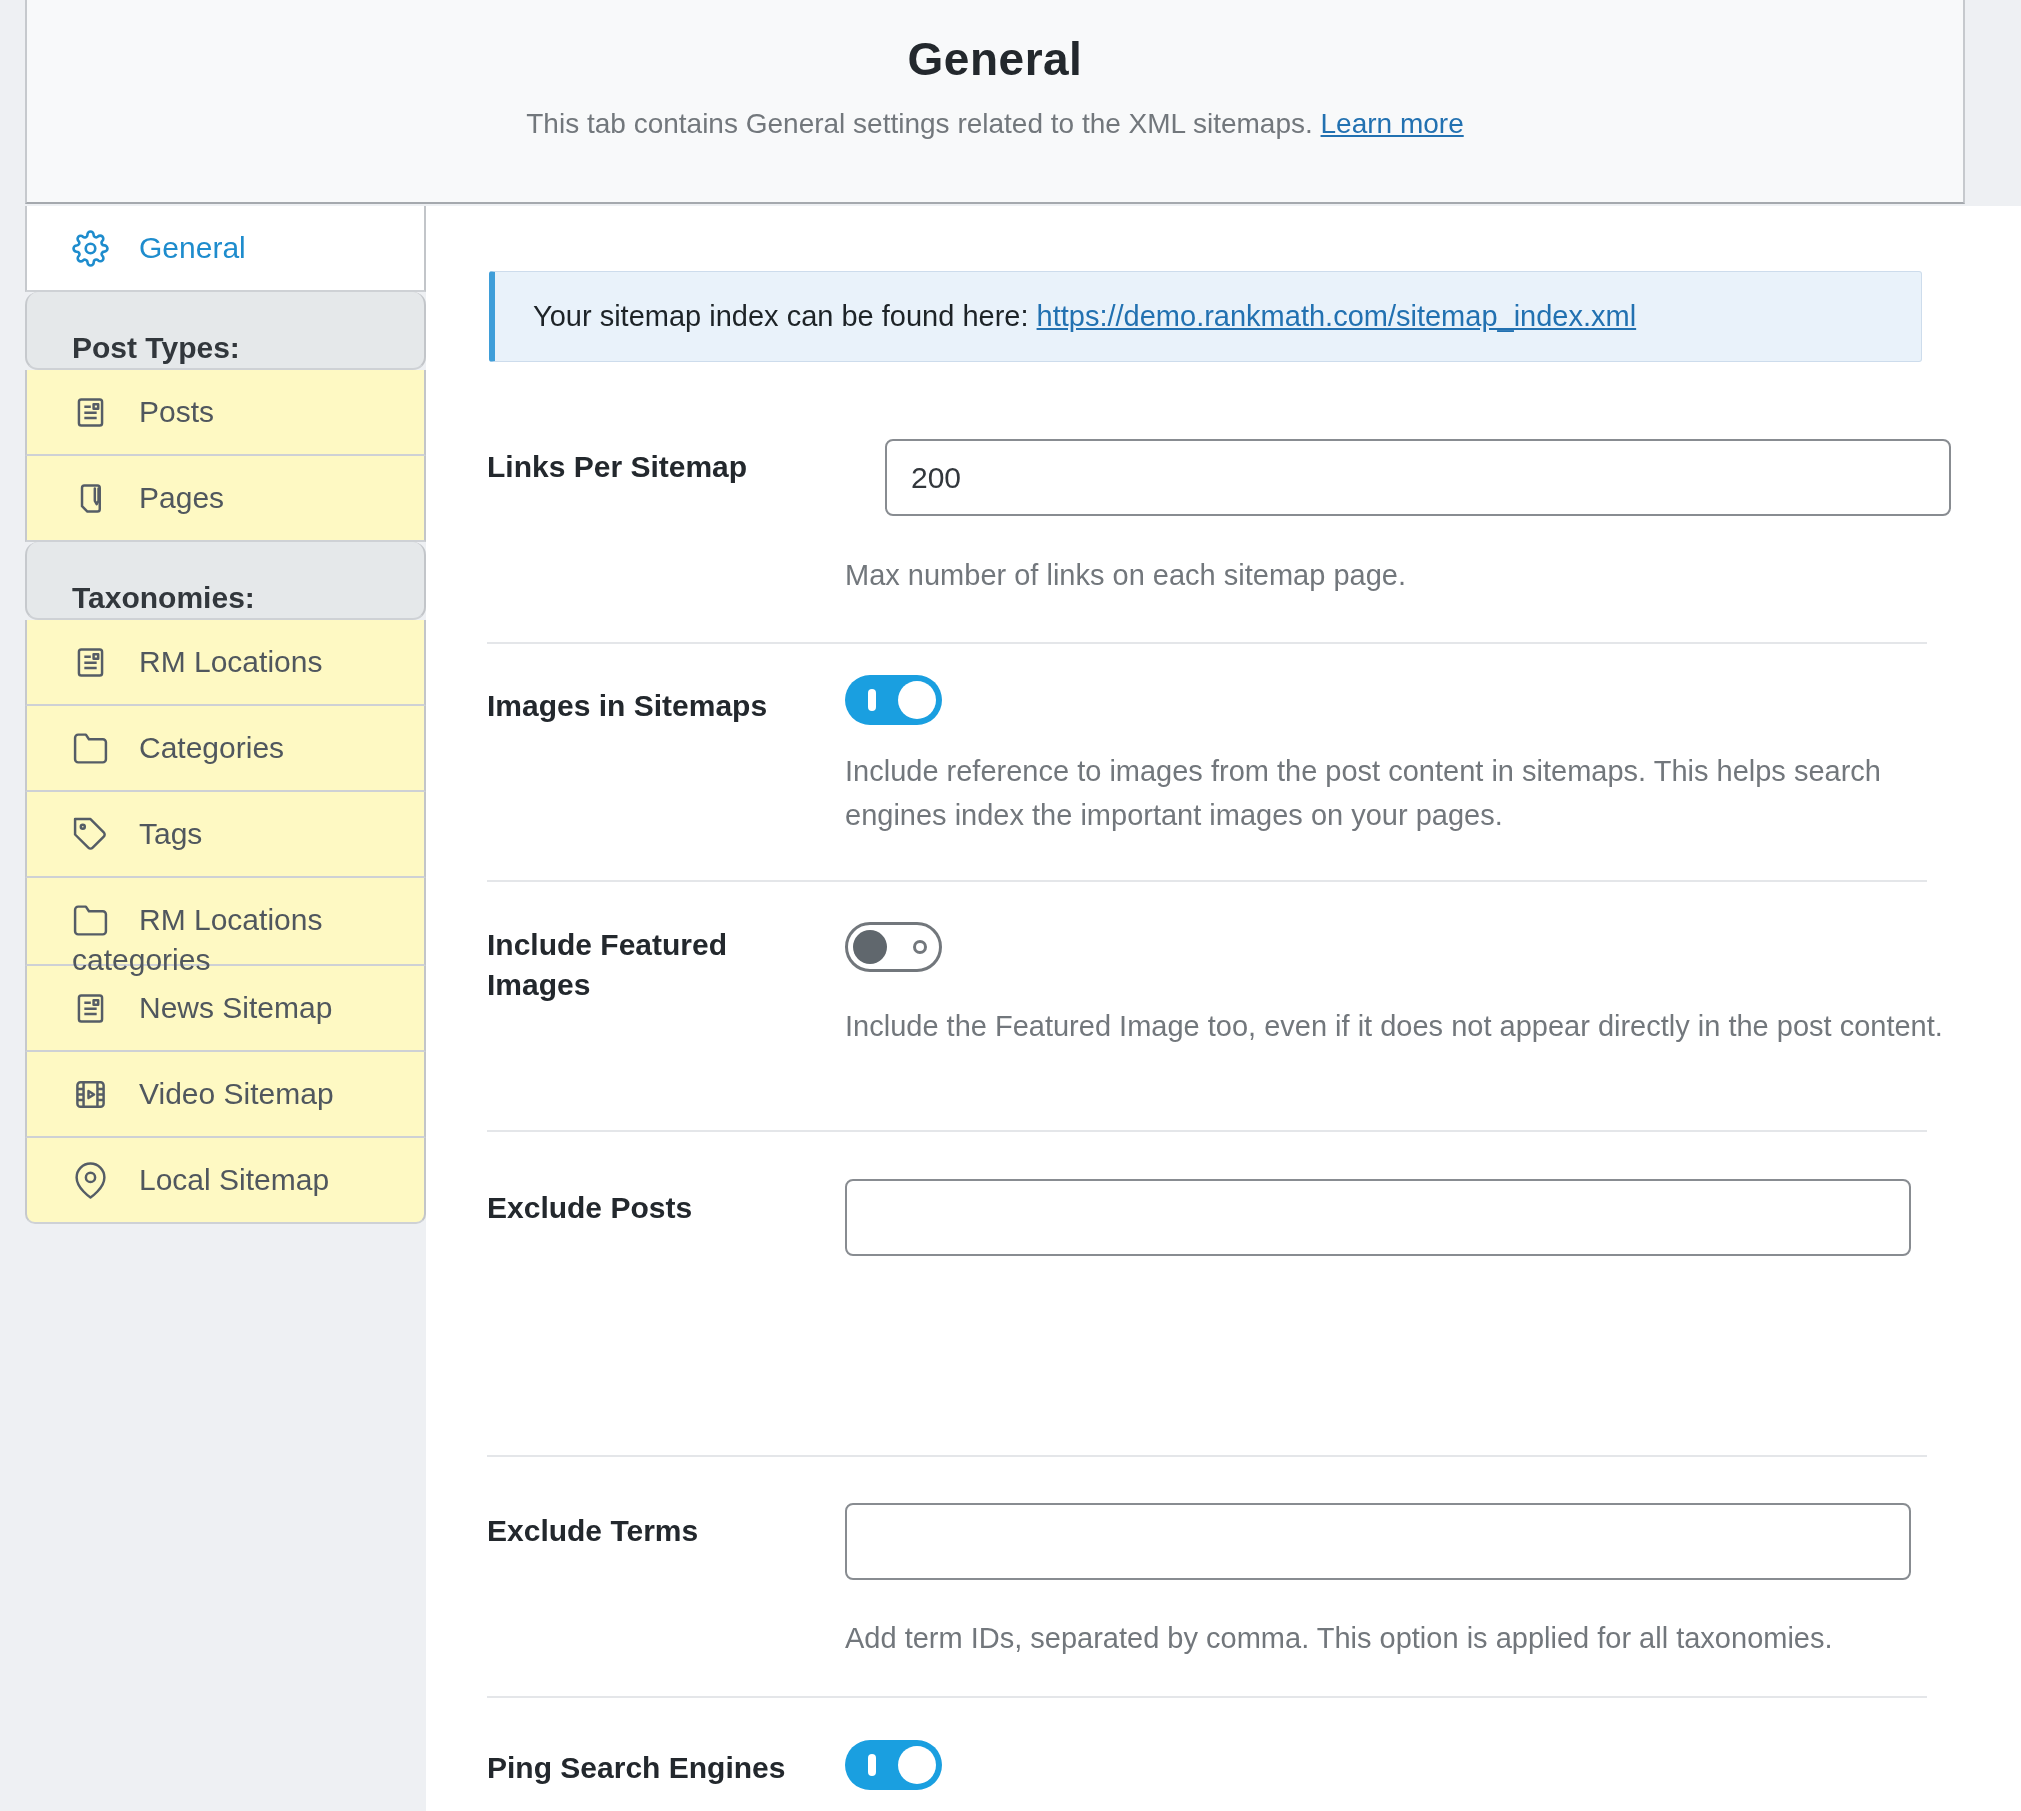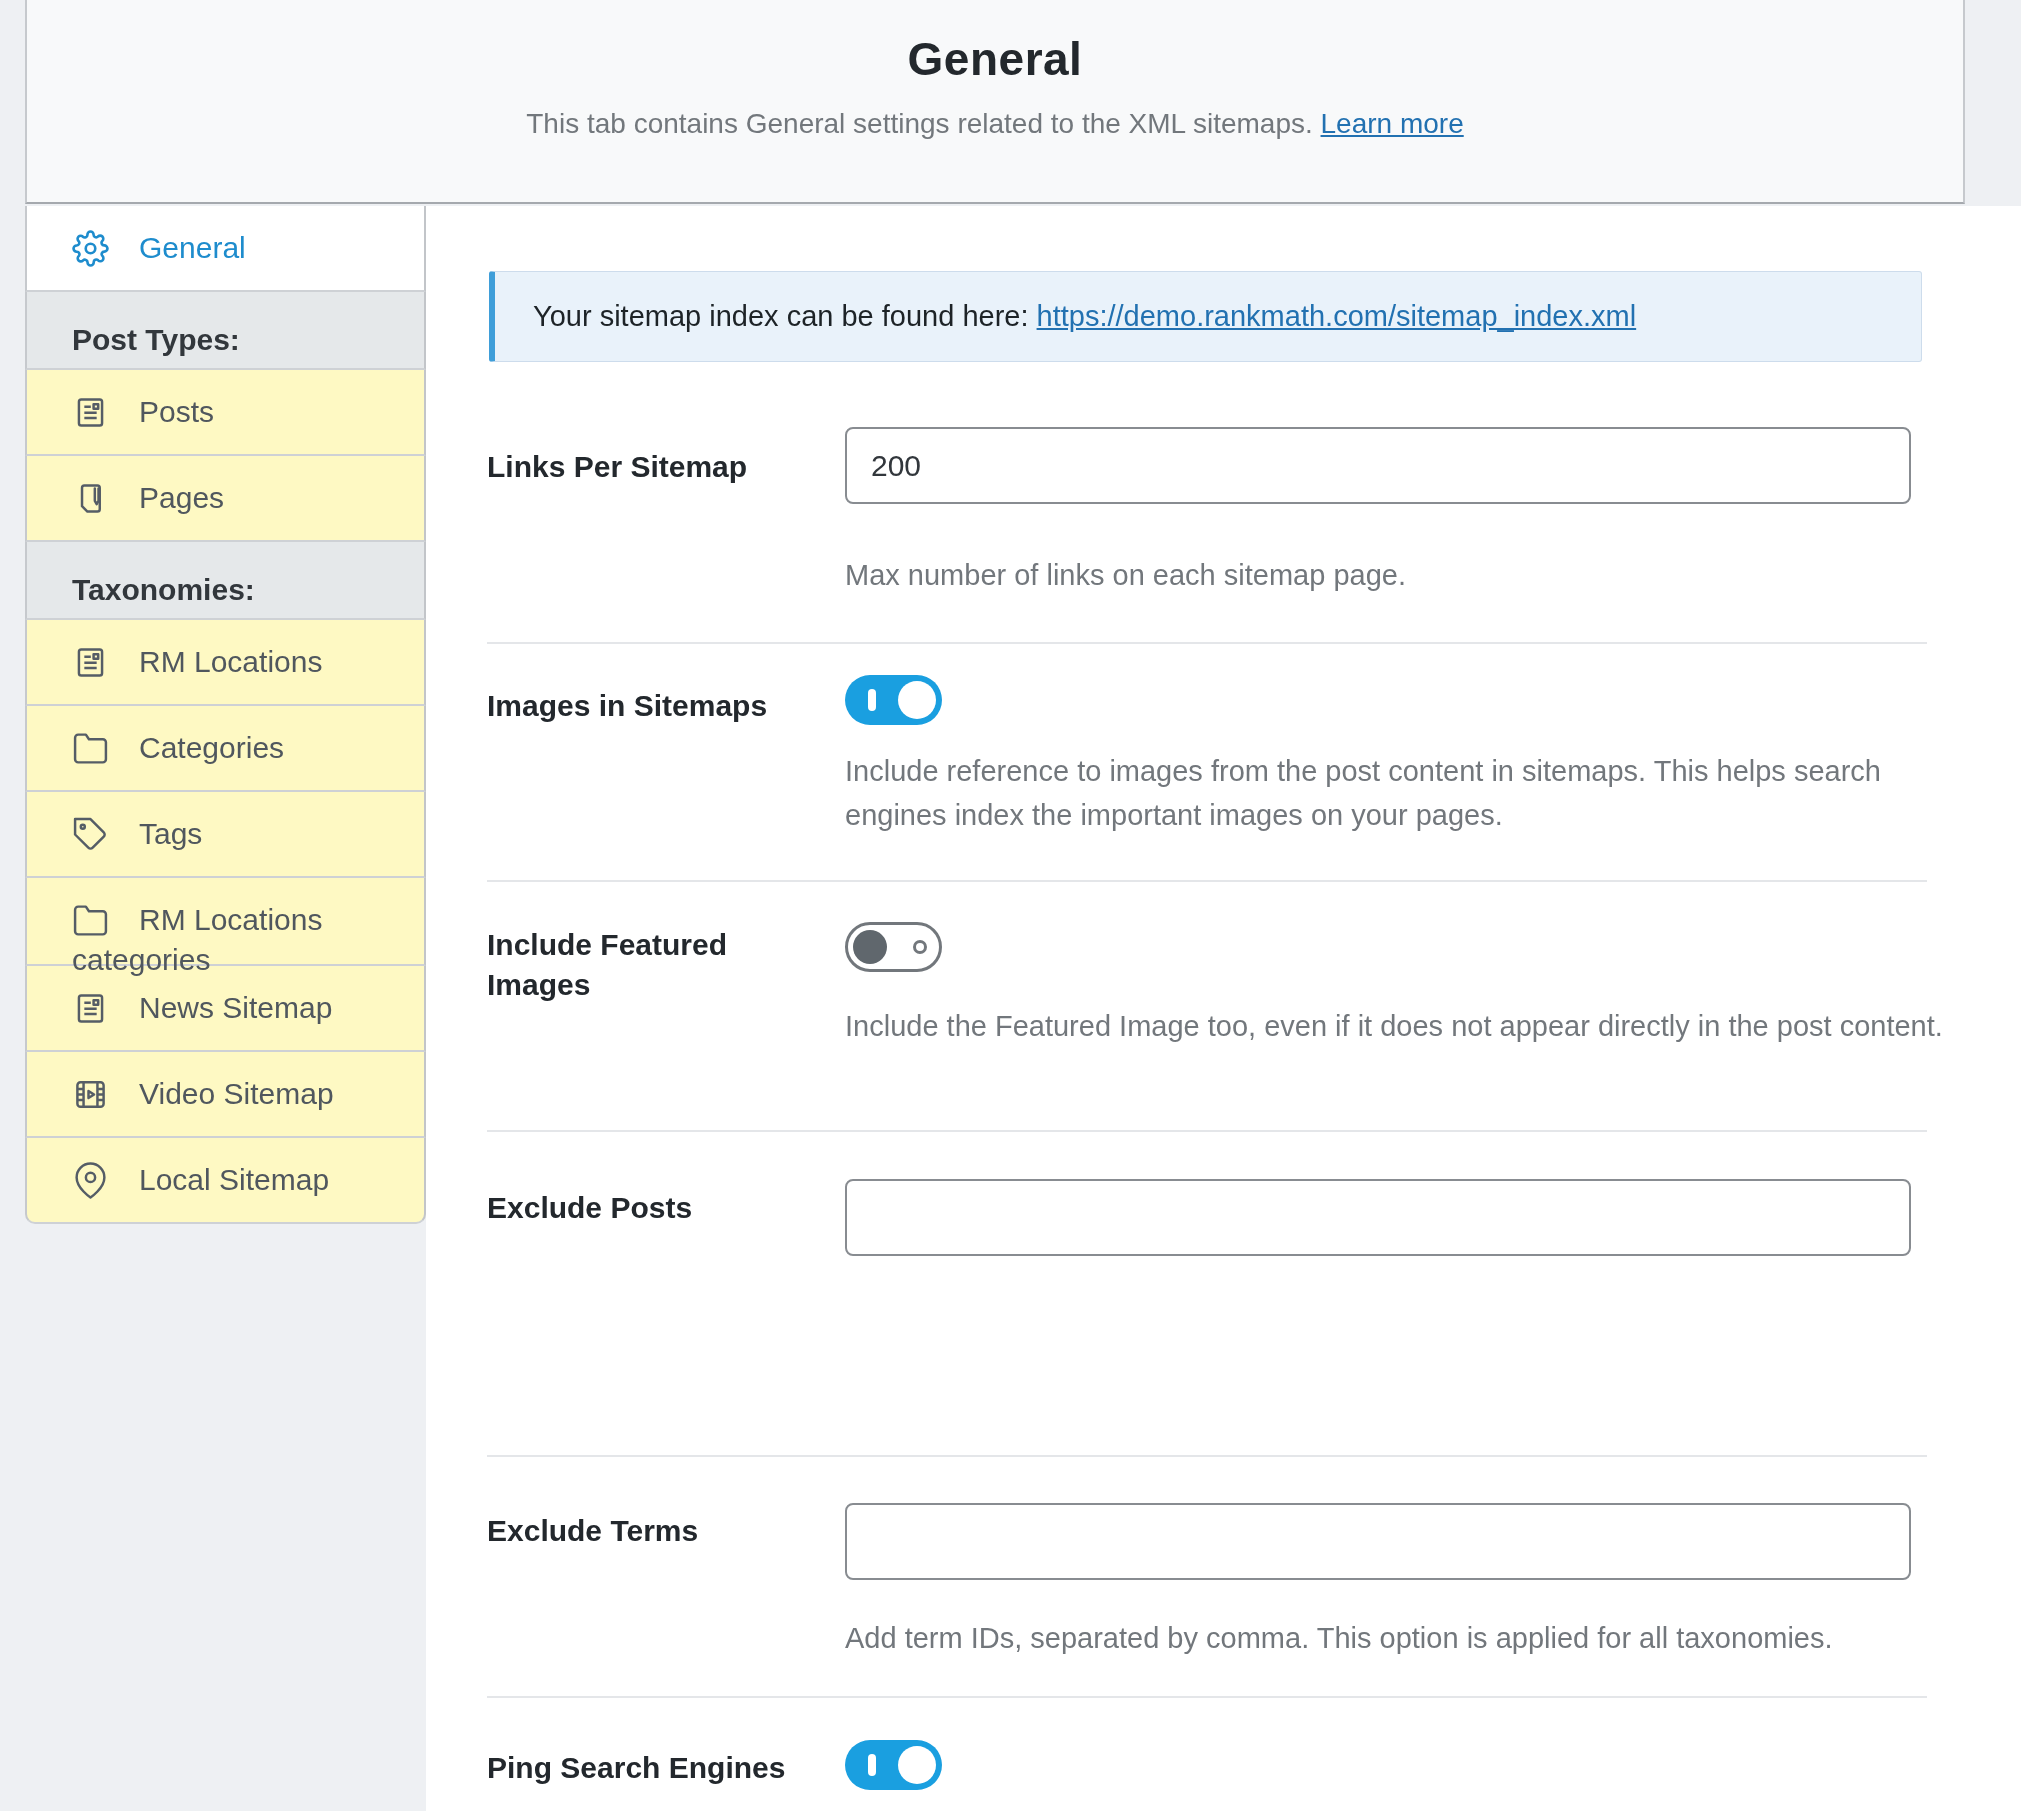--- a/index.html
+++ b/index.html
@@ -35,21 +35,21 @@
     font-size: 30px; color: #50575e;
     padding: 22px 18px 0 45px;
     height: 86px;
     line-height: 40px;
     cursor: pointer;
   }
   .s-item .icon { display: inline-block; width: 37px; height: 37px; vertical-align: -9px; margin-right: 30px; color: #555d66; }
   .s-item .icon svg { width: 100%; height: 100%; display: block; }
   .s-item.section {
     background: #e5e8ea; color: #32373c; font-weight: 700;
-    height: 78px; padding-top: 28px; cursor: default;
+    height: 78px; padding-top: 36px; cursor: default; border-radius: 13px;
   }
   .s-item.tall { height: 88px; }
   .s-item.active { background: #ffffff; color: #1e8ccd; }
   .s-item.active .icon { color: #1e8ccd; }
   .s-item.last { border-bottom-left-radius: 10px; border-bottom-right-radius: 10px; }
 
   
   .main {
     position: absolute; left: 426px; top: 206px; width: 1816px; height: 1606px;
     background: #ffffff;
@@ -174,21 +174,21 @@
   </div>
 </div>
 
 <div class="main">
 
   <div class="notice">
     <span>Your sitemap index can be found here: </span><a class="link">https://demo.rankmath.com/sitemap_index.xml</a>
   </div>
 
   <div class="flabel" style="top:241px">Links Per Sitemap</div>
-  <input class="finput" style="top: 221px;" value="200">
+  <input class="finput" style="top: 233px; margin-left: 40px;" value="200">
   <div class="fhelp" style="top:347px">Max number of links on each sitemap page.</div>
   <div class="divider" style="top:436px"></div>
 
   <div class="flabel" style="top:480px">Images in Sitemaps</div>
   <div class="toggle on" style="left:419px;top:469px">
     <span class="bar"></span>
     <span class="knob-on"></span>
 
   </div>
   <div class="fhelp" style="top:543px">Include reference to images from the post content in sitemaps. This helps search engines index the important images on your pages.</div>

